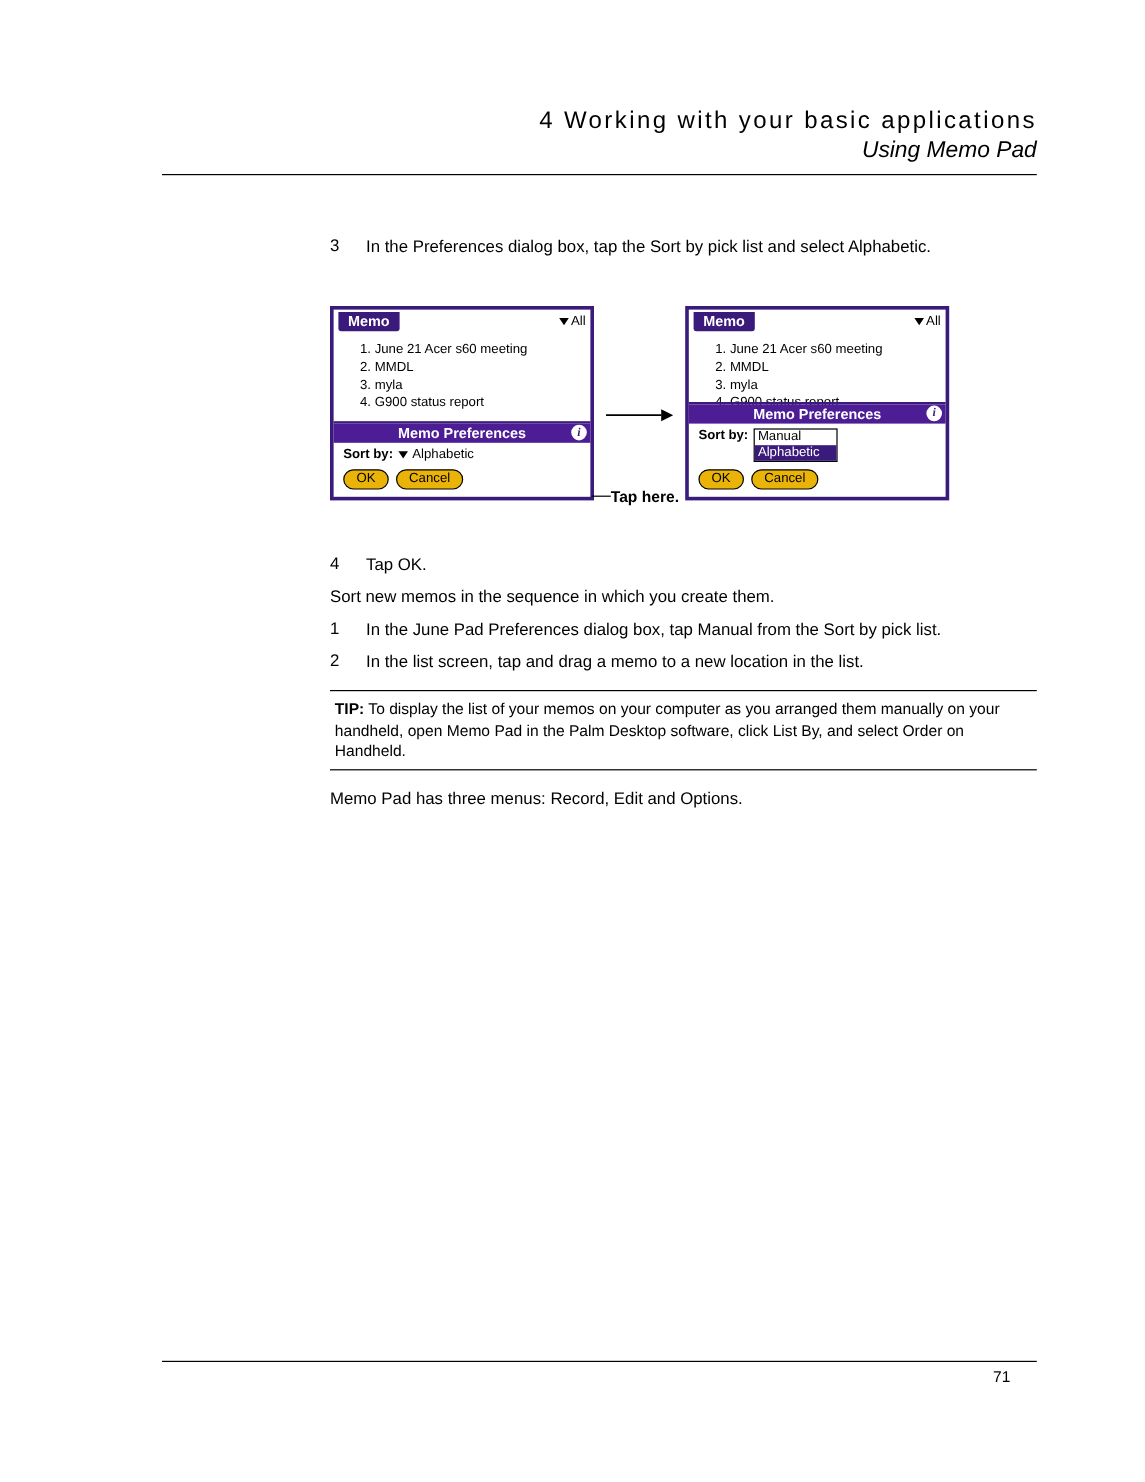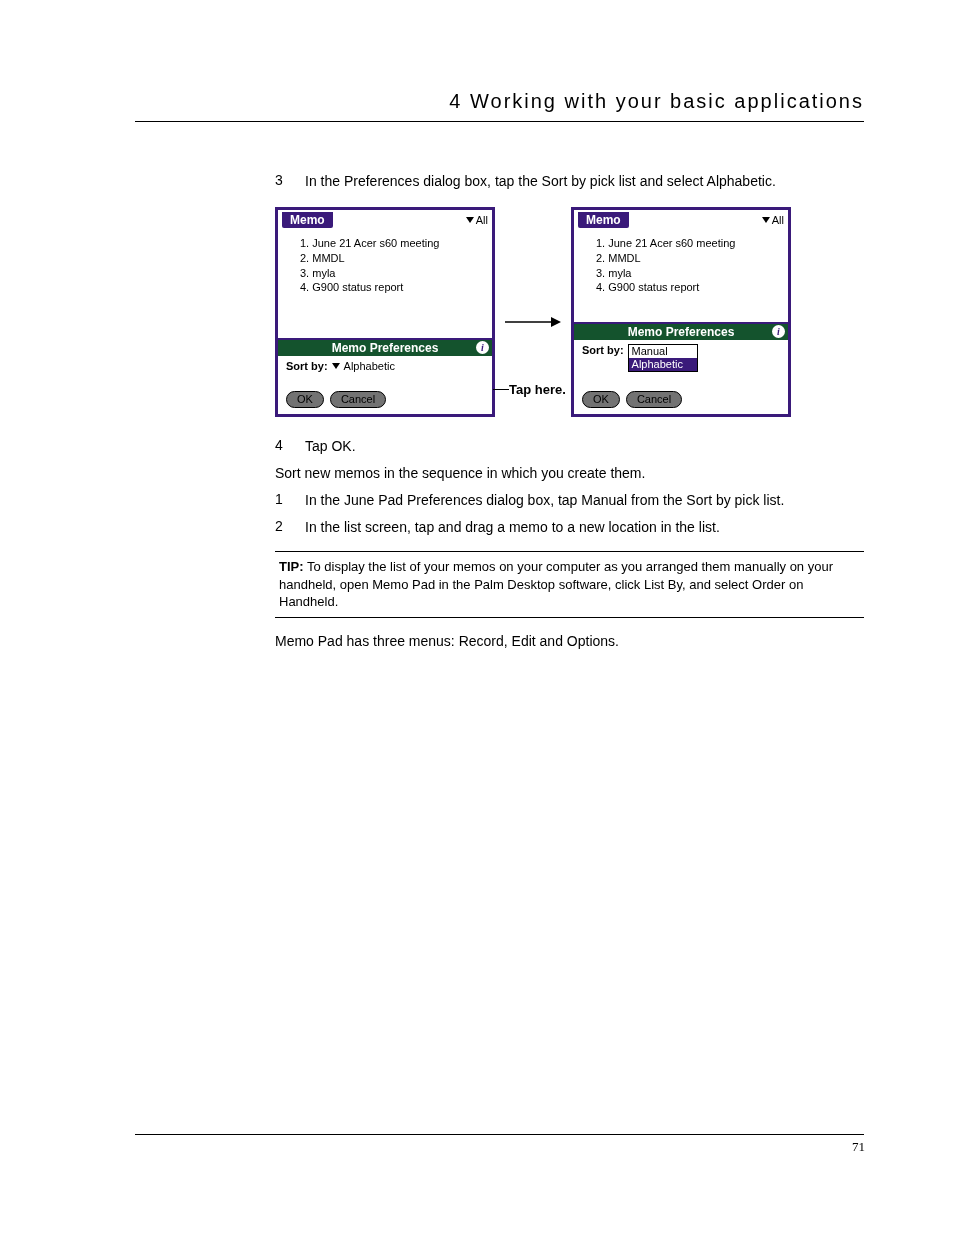--- a/index.html
+++ b/index.html
@@ -54,21 +54,21 @@
   }
   .figure-row {
     display: flex;
     align-items: center;
     justify-content: flex-start;
     margin: 16px 0 20px 0;
     gap: 8px;
   }
   .palm-screen {
     width: 220px;
-    height: 210px;
+    height: 162px;
     border: 3px solid #3a1a7a;
     background: #fff;
     position: relative;
     font-family: Arial, sans-serif;
   }
   .ps-header {
     display: flex;
     justify-content: space-between;
     align-items: center;
     padding: 2px 4px 4px 4px;
@@ -94,21 +94,21 @@
     line-height: 1.35;
   }
   .ps-prefs {
     position: absolute;
     bottom: 0;
     left: 0;
     right: 0;
     border-top: 2px solid #3a1a7a;
   }
   .ps-prefs-head {
-    background: #14532d;
+    background: #4c1d95;
     color: #fff;
     font-weight: bold;
     text-align: center;
     font-size: 12px;
     padding: 1px 0;
     display: flex;
     justify-content: center;
     align-items: center;
     position: relative;
   }
@@ -129,21 +129,21 @@
     font-family: Georgia, serif;
   }
   .ps-prefs-body {
     padding: 4px 8px 6px 8px;
     font-size: 11px;
   }
   .ps-sortby {
     display: flex;
     align-items: center;
     gap: 4px;
-    margin-bottom: 19px;
+    margin-bottom: 6px;
   }
   .ps-sortby-label { font-weight: bold; }
   .ps-dropdown-open {
     border: 1px solid #000;
     background: #fff;
     font-size: 11px;
     line-height: 1.2;
     min-width: 70px;
   }
   .ps-dropdown-open .sel {
@@ -155,21 +155,21 @@
   .ps-btns {
     display: flex;
     gap: 6px;
     margin-top: 2px;
   }
   .ps-btn {
     border: 1px solid #000;
     border-radius: 10px;
     padding: 0 10px;
     font-size: 11px;
-    background: #737373;
+    background: #eab308;
     line-height: 15px;
   }
   .arrow-col {
     display: flex;
     flex-direction: column;
     align-items: center;
     justify-content: center;
     position: relative;
     height: 210px;
   }
@@ -210,23 +210,22 @@
     border-bottom: 1.5px solid #000;
     padding: 6px 4px;
     margin: 14px 0;
     font-size: 13px;
     line-height: 1.35;
   }
   .tip-label { font-weight: bold; }
   .page-num {
     position: absolute;
     bottom: 80px;
-    right: 89px;
+    right: 112px;
     font-size: 13px;
-    font-family: Liberation Serif, serif;
   }
   .footer-rule {
     position: absolute;
     bottom: 100px;
     left: 135px;
     right: 90px;
     border-top: 1px solid #000;
   }
   .tri-down {
     display: inline-block;
@@ -236,20 +235,21 @@
     border-top: 6px solid #000;
     vertical-align: middle;
   }
 </style>
 </head>
 <body>
 
 <div class="page">
   <div class="header">
     <div class="header-title">4 Working with your basic applications</div>
+    <div class="header-subtitle">Using Memo Pad</div>
     <hr class="header-rule">
   </div>
 
   <div class="content">
 
     <div class="step">
       <div class="step-num">3</div>
       <div class="step-text">In the Preferences dialog box, tap the Sort by pick list and select Alphabetic.</div>
     </div>
 

